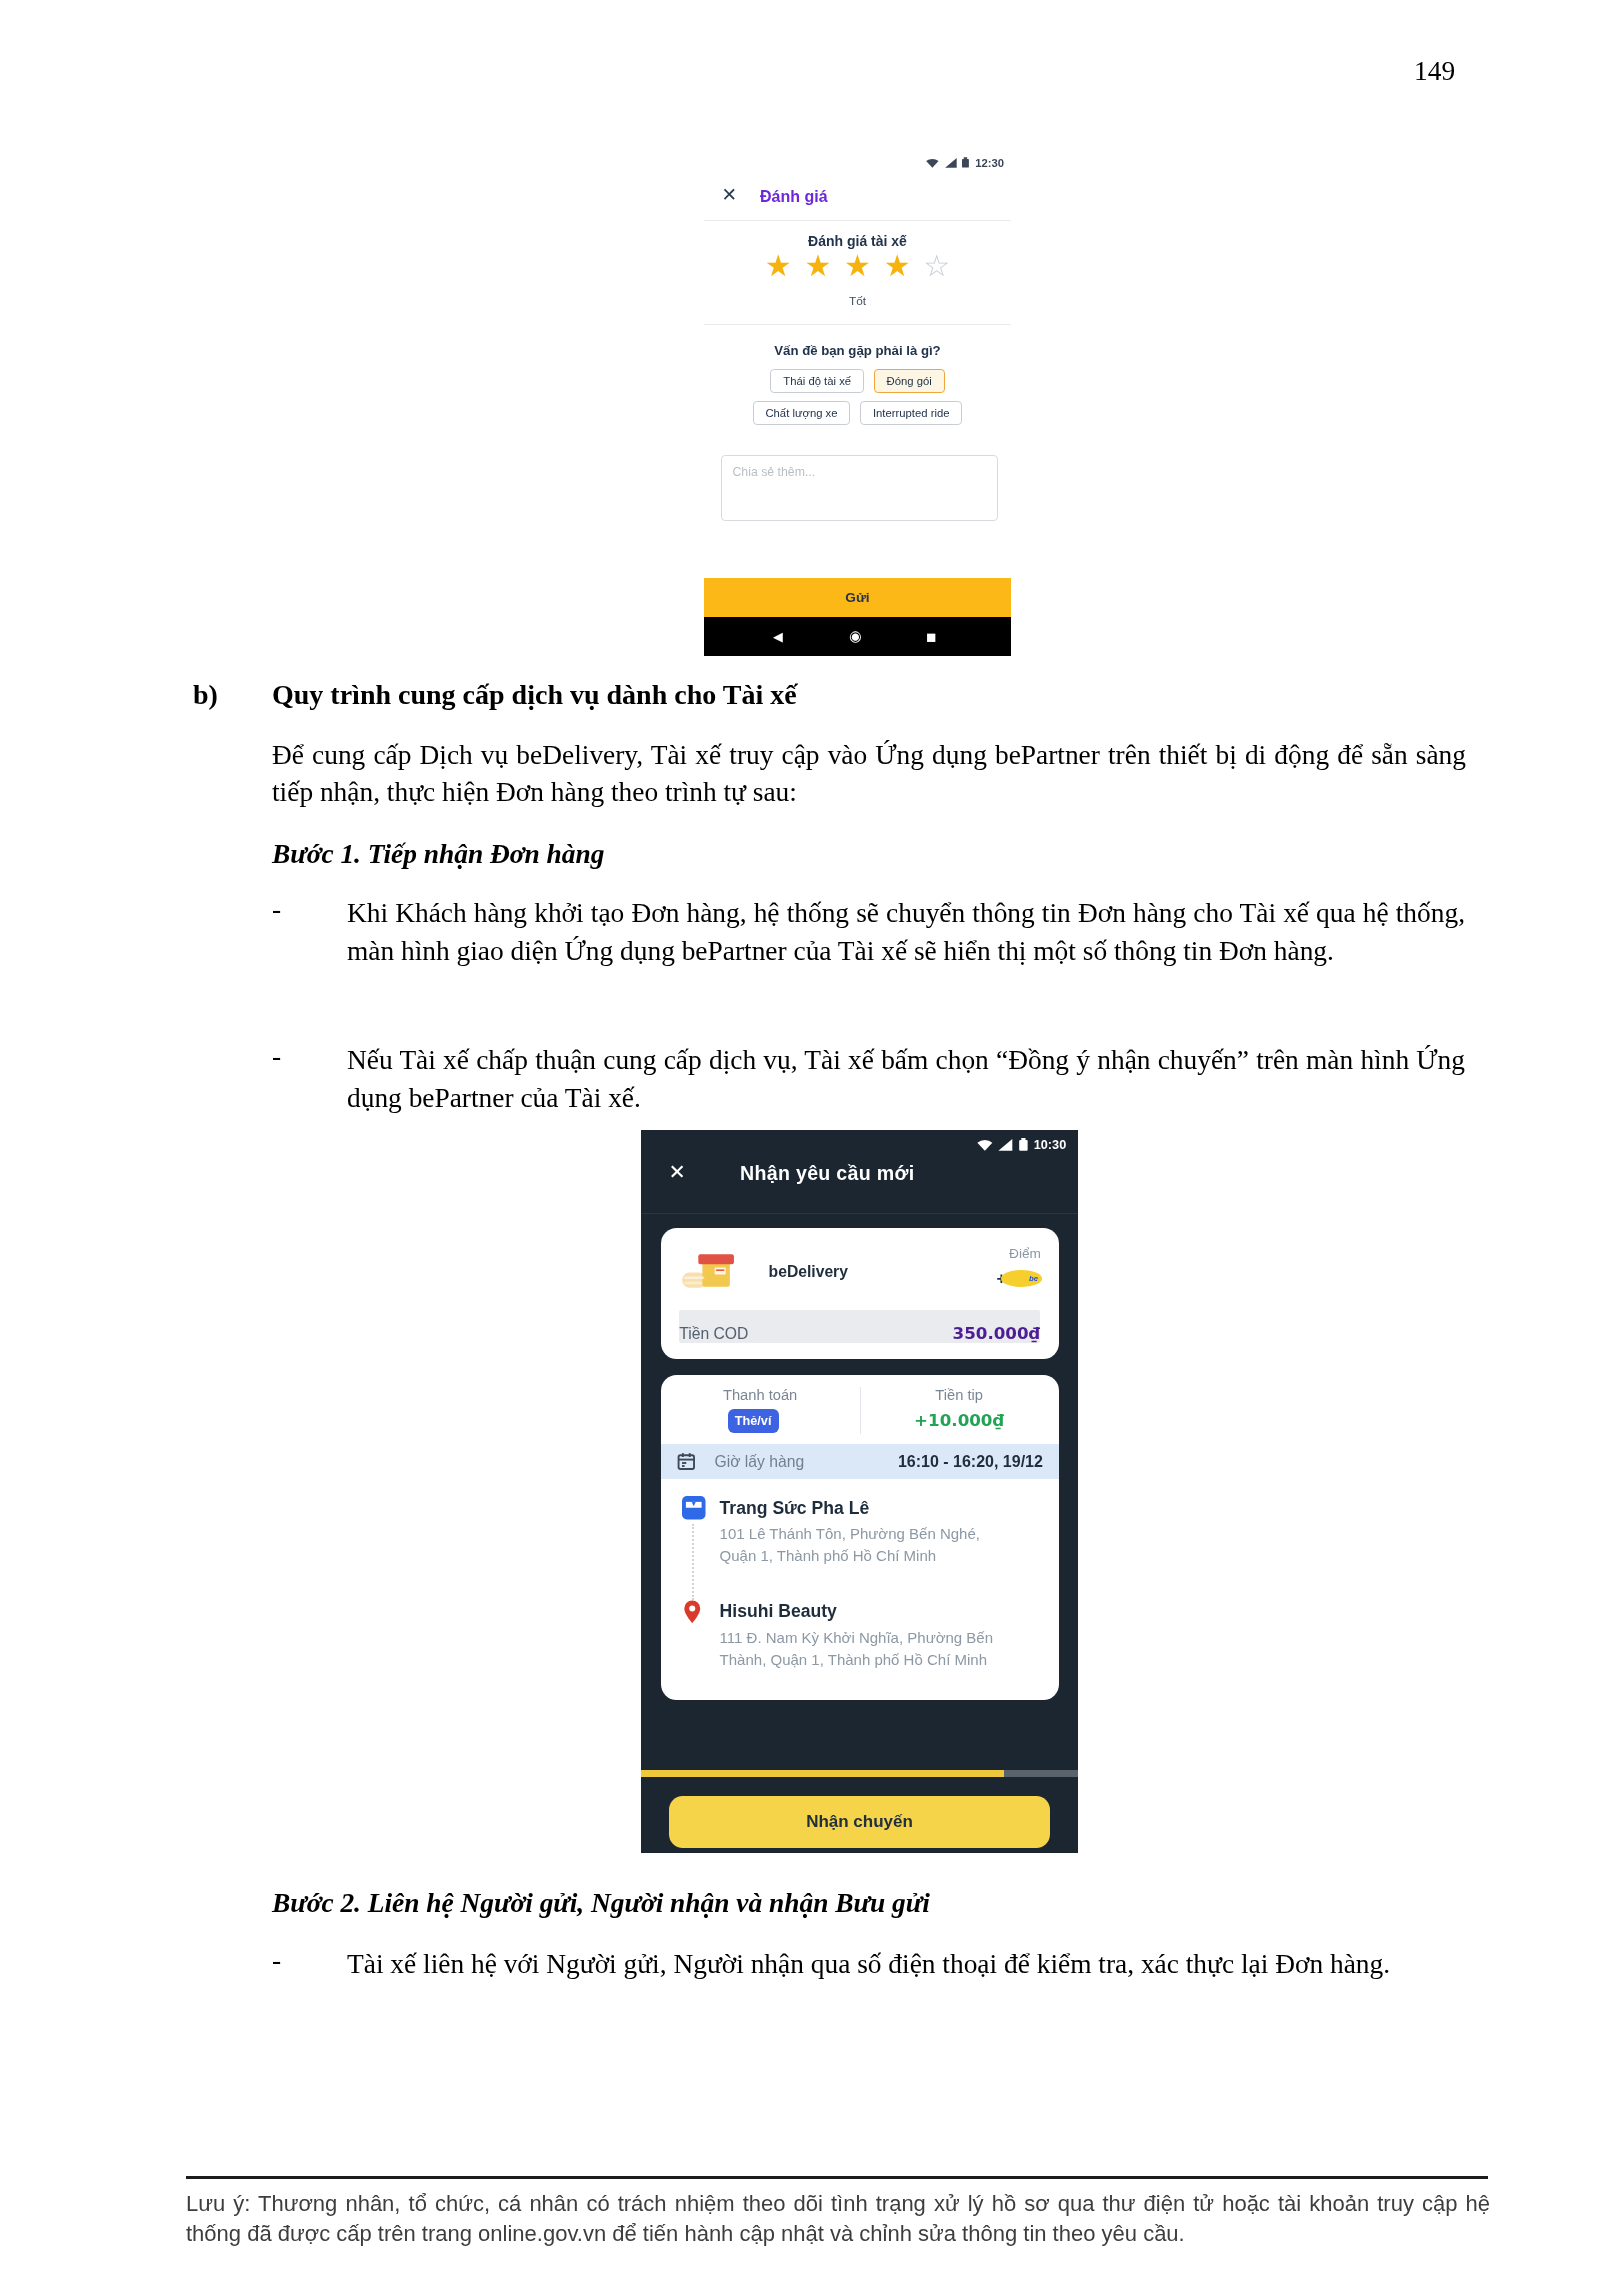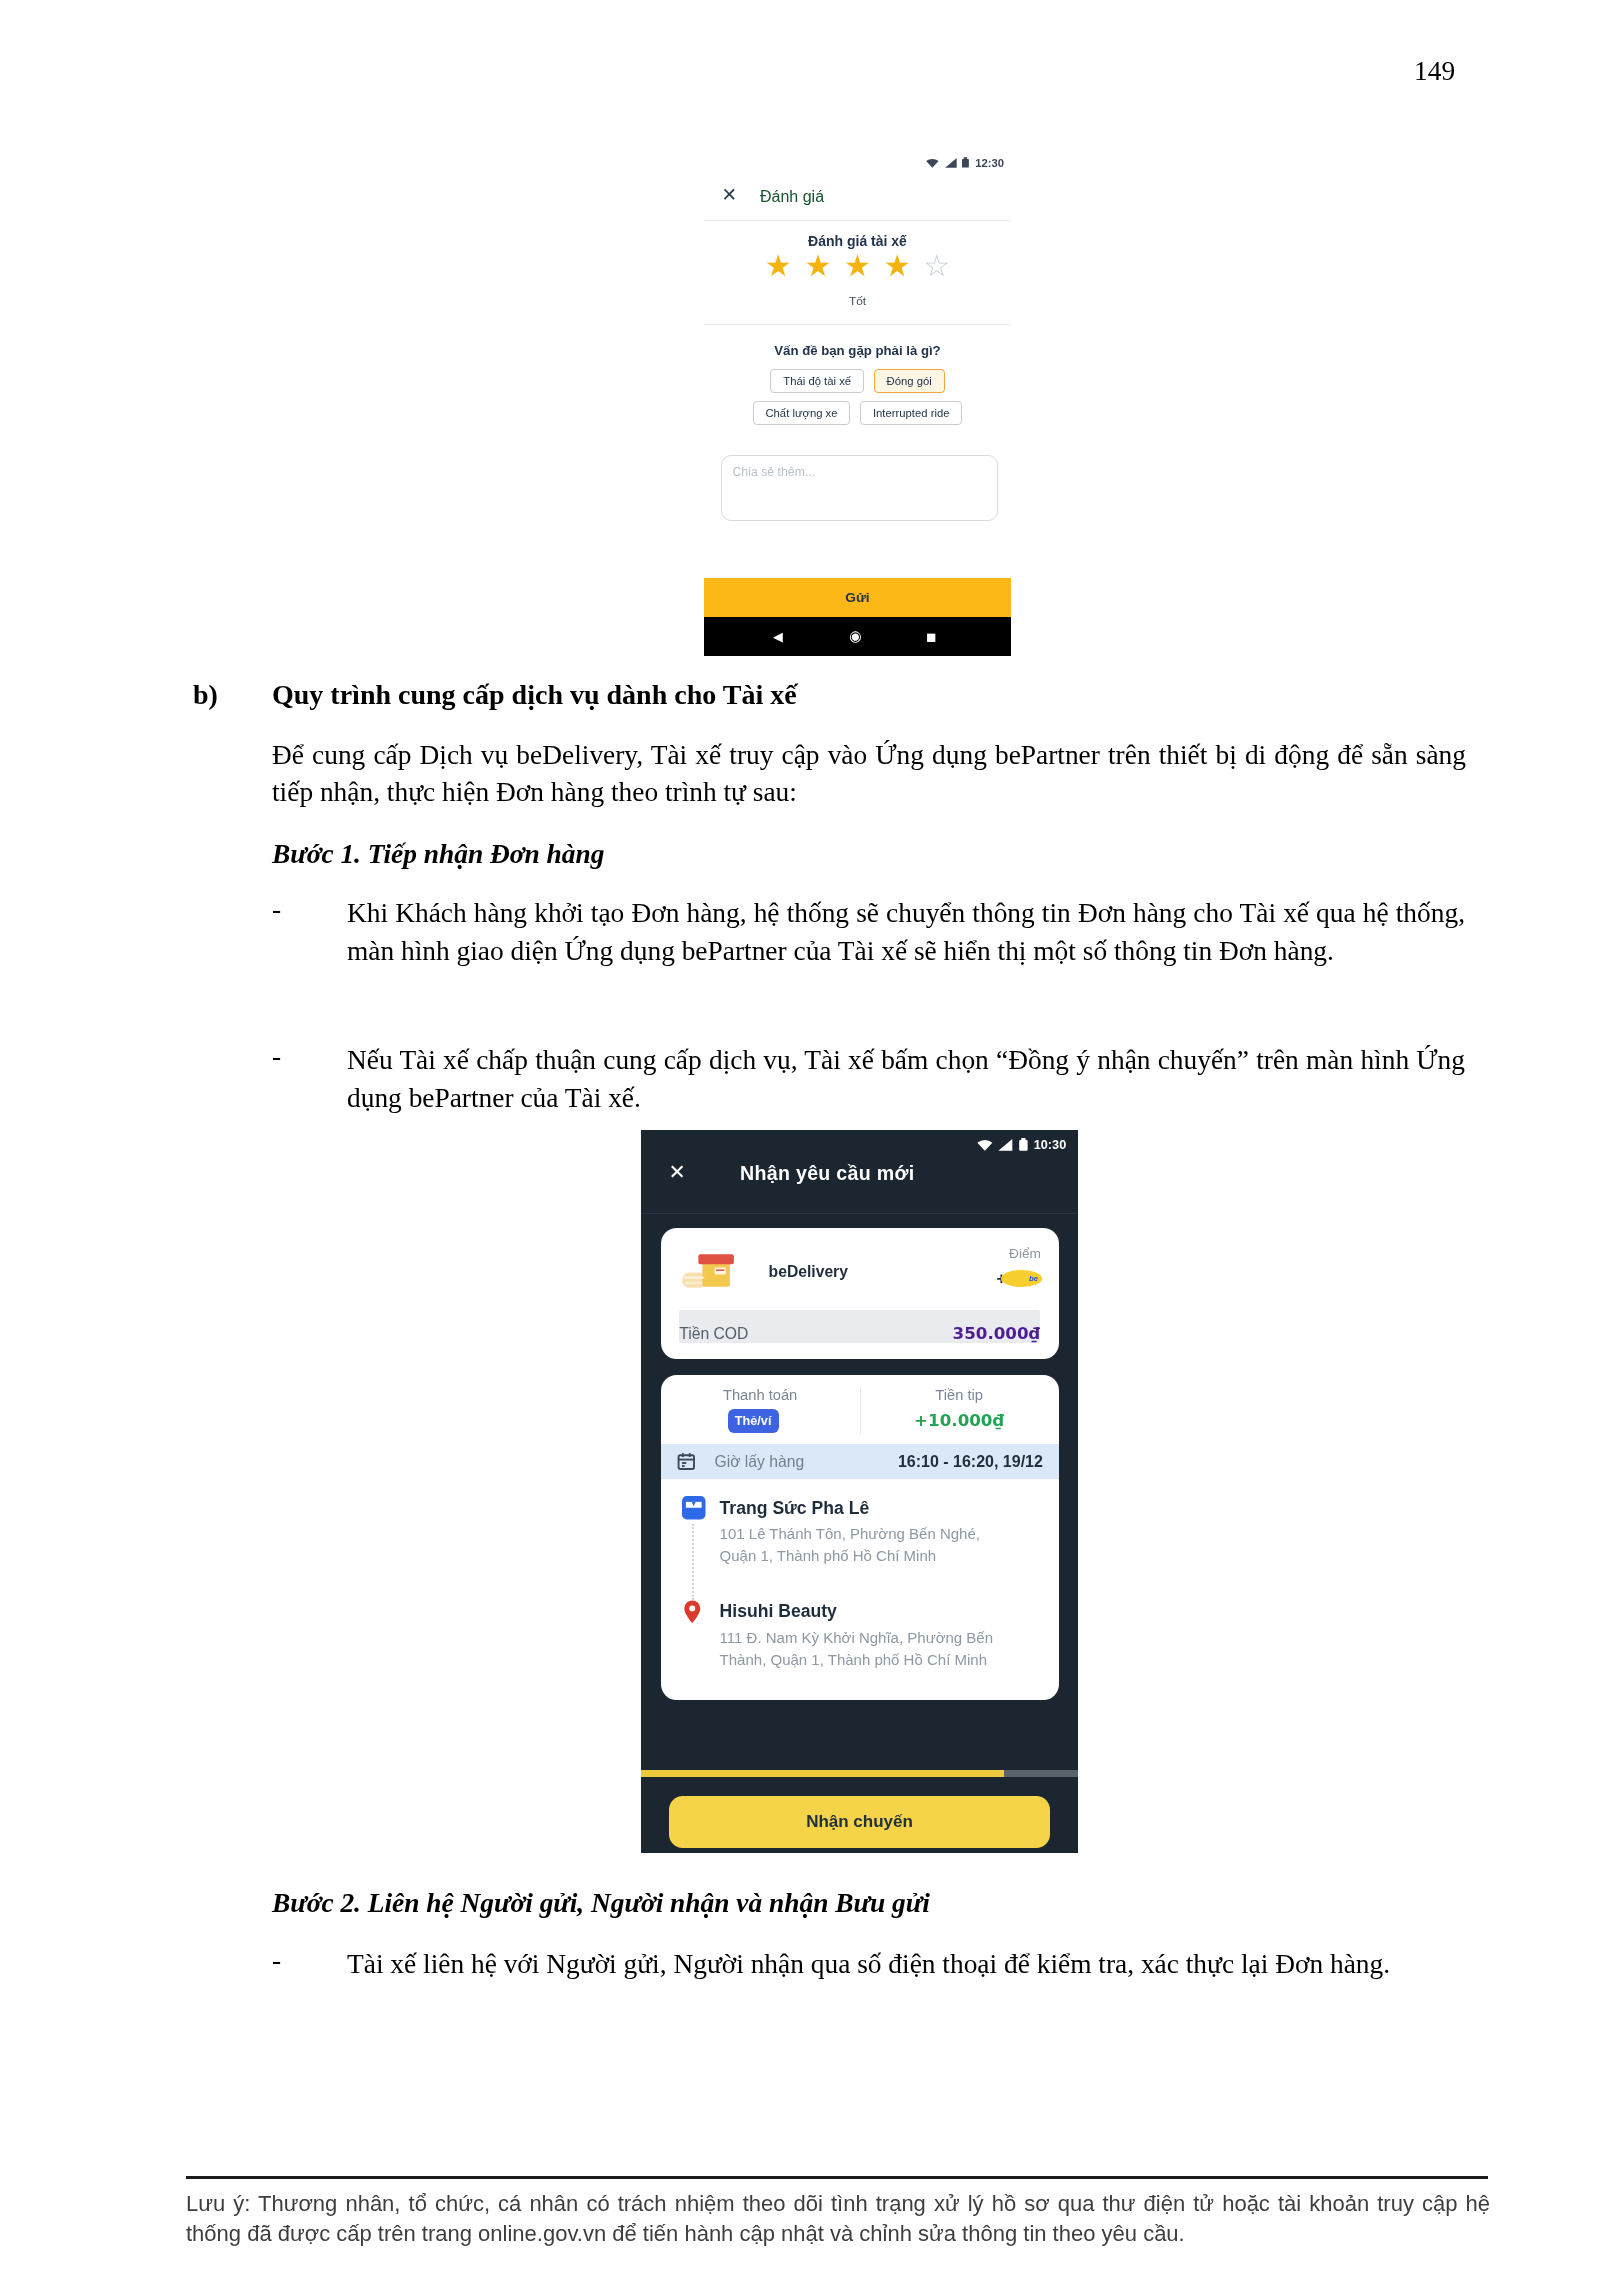--- a/index.html
+++ b/index.html
@@ -20,34 +20,34 @@
   
   .phone{font-family:"Liberation Sans","DejaVu Sans",sans-serif;}
   .statusbar{display:flex;align-items:center;gap:5.9px;}
   .statusbar svg{display:block;}
   .money{font-family:"DejaVu Sans","Liberation Sans",sans-serif;}
 
   
   .p1{width:307px;height:510px;background:#fff;color:#22344b;}
   .p1 .time{font-size:11.3px;color:#3b4757;font-weight:bold;}
   .p1 .close{font-size:18.6px;font-weight:bold;color:#2a3a50;}
-  .p1 .ttl{font-size:16px;font-weight:normal;color:#14532d;}
+  .p1 .ttl{font-size:16px;font-weight:bold;color:#6d28d9;}
   .p1 .divider{height:1px;background:#e8eaec;width:100%;}
   .p1 .center-line{width:100%;text-align:center;}
   .p1 .sub{font-size:14px;font-weight:bold;}
   .p1 .star-row{display:flex;justify-content:center;gap:12.7px;}
   .p1 .star{font-size:30px;line-height:30px;font-family:"DejaVu Sans",sans-serif;}
   .p1 .star.filled{color:#f7b30d;}
   .p1 .star.empty{color:#c6ccd3;}
   .p1 .rate-lbl{font-size:11.8px;color:#3f4e5e;}
   .p1 .question{font-size:13.2px;font-weight:bold;}
   .p1 .chip-row{display:flex;justify-content:center;gap:9.8px;width:100%;}
   .p1 .chip{border:1px solid #c8cdd4;border-radius:3.9px;padding:4.9px 11.8px;font-size:11.3px;color:#22344b;background:#fff;white-space:nowrap;}
   .p1 .chip[data-selected="true"]{border:1.5px solid #f1a63c;background:#fdf6e4;}
-  .p1 textarea{box-sizing:border-box;border:1px solid #d7dbe0;border-radius:10px;resize:none;
+  .p1 textarea{box-sizing:border-box;border:1px solid #d7dbe0;border-radius:4px;resize:none;
                padding:8.8px 10.8px;font-family:"Liberation Sans",sans-serif;font-size:12.3px;color:#22344b;outline:none;}
   .p1 textarea::placeholder{color:#b9bfc7;}
   .p1 .submit{background:#fcb817;display:flex;align-items:center;justify-content:center;
               font-size:13.7px;font-weight:bold;color:#233349;cursor:pointer;}
   .p1 .navbar{background:#000;}
   .p1 .navbar span{position:absolute;color:#fff;font-family:"DejaVu Sans",sans-serif;}
 
   
   .p2{width:437px;height:723px;background:#1b2630;color:#fff;}
   .p2 .time{font-size:12.7px;color:#fff;font-weight:bold;}

